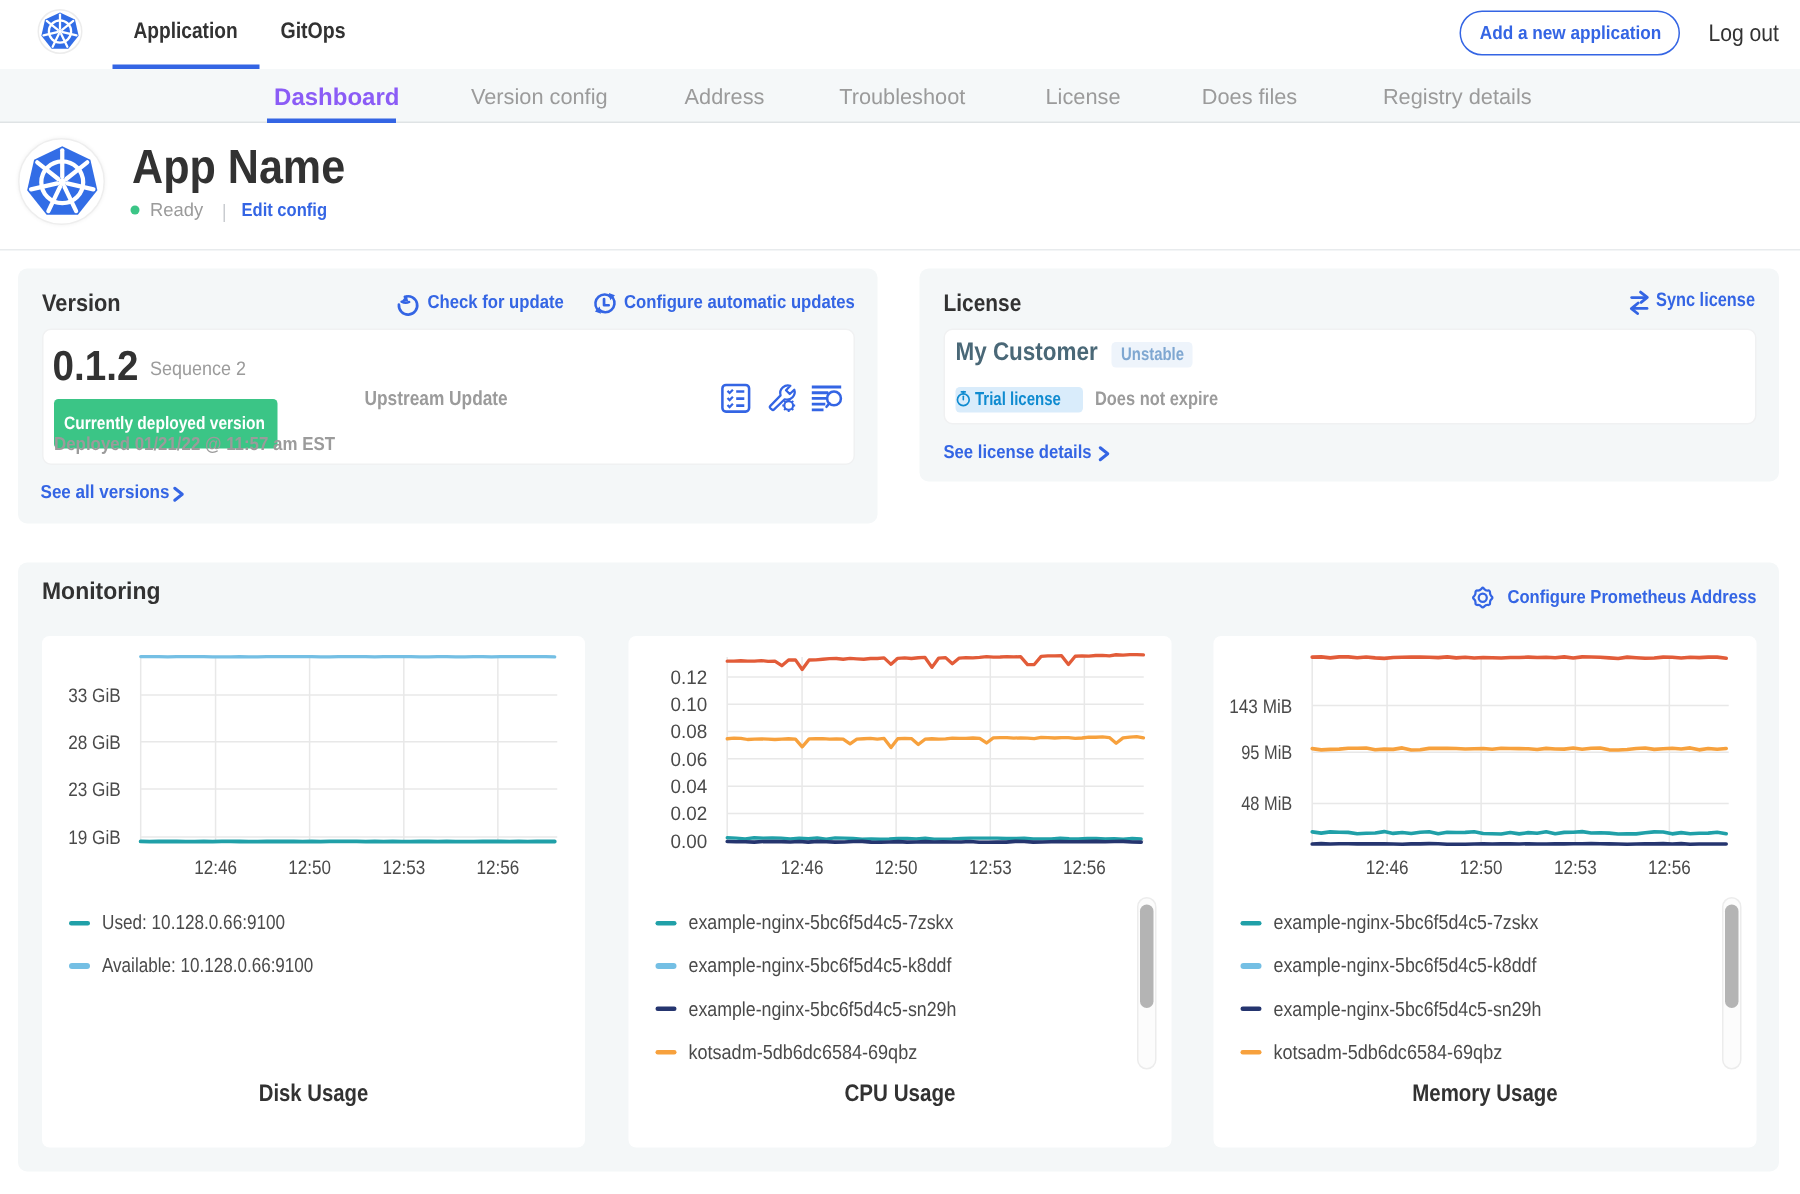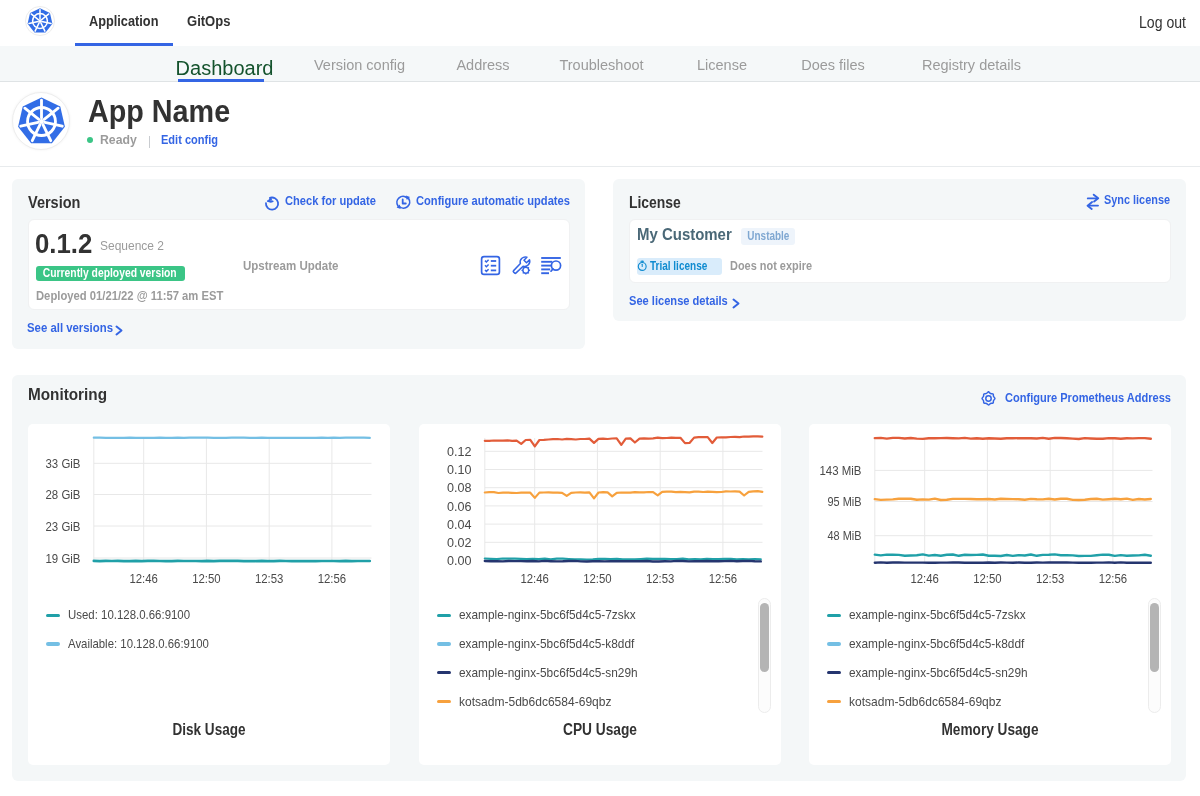--- a/index.html
+++ b/index.html
@@ -18,24 +18,27 @@
         <line x1="13.79" y1="14.64" x2="17.91" y2="23.19" stroke="#fff" stroke-width="1.51" stroke-linecap="round"></line>
         <line x1="12.21" y1="14.64" x2="8.09" y2="23.19" stroke="#fff" stroke-width="1.51" stroke-linecap="round"></line>
         <line x1="11.23" y1="13.40" x2="1.97" y2="15.52" stroke="#fff" stroke-width="1.51" stroke-linecap="round"></line>
         <line x1="11.58" y1="11.87" x2="4.16" y2="5.95" stroke="#fff" stroke-width="1.51" stroke-linecap="round"></line>
         <circle cx="13.0" cy="13.0" r="1.30" fill="#fff"></circle>
       </svg>
     </div>
 <div class="abs" style="left:88.8px;top:13.4px;font-size:15px;font-weight:700;color:#323232;line-height:1;transform-origin:0 0;transform:scaleX(0.85);">Application</div>
 <div class="abs" style="left:75px;top:43px;width:98px;height:3px;background:#3465e4"></div>
 <div class="abs" style="left:187.4px;top:13.4px;font-size:15px;font-weight:700;color:#323232;line-height:1;transform-origin:0 0;transform:scaleX(0.868);">GitOps</div>
+<div class="abs" style="left:973px;top:7px;width:147px;height:30px;border:1px solid #3465e4;border-radius:15px;display:flex;align-items:center;justify-content:center">
+      <span style="font-size:12.5px;font-weight:700;color:#3465e4;transform:scaleX(0.917)">Add a new application</span>
+    </div>
 <div class="abs" style="left:1139px;top:15.0px;font-size:16px;font-weight:400;color:#323232;line-height:1;transform-origin:0 0;transform:scaleX(0.88);">Log out</div>
 <div class="abs" style="left:0;top:46px;width:1200px;height:36px;background:#f5f8f9;border-bottom:1px solid #dfe3e5"></div>
 <div class="abs" style="left:178px;top:79px;width:86px;height:3px;background:#3465e4"></div>
-<div class="abs" style="left:224.5px;top:58.2px;transform:translateX(-50%);font-size:20px;font-weight:400;color:#14532d;line-height:1">Dashboard</div>
+<div class="abs" style="left:224.5px;top:58.2px;transform:translateX(-50%);font-size:16px;font-weight:700;color:#8b5cf6;line-height:1">Dashboard</div>
 <div class="abs" style="left:359.5px;top:58.2px;transform:translateX(-50%);font-size:14.5px;font-weight:400;color:#9b9b9b;line-height:1">Version config</div>
 <div class="abs" style="left:483px;top:58.2px;transform:translateX(-50%);font-size:14.5px;font-weight:400;color:#9b9b9b;line-height:1">Address</div>
 <div class="abs" style="left:601.5px;top:58.2px;transform:translateX(-50%);font-size:14.5px;font-weight:400;color:#9b9b9b;line-height:1">Troubleshoot</div>
 <div class="abs" style="left:722px;top:58.2px;transform:translateX(-50%);font-size:14.5px;font-weight:400;color:#9b9b9b;line-height:1">License</div>
 <div class="abs" style="left:833px;top:58.2px;transform:translateX(-50%);font-size:14.5px;font-weight:400;color:#9b9b9b;line-height:1">Does files</div>
 <div class="abs" style="left:971.5px;top:58.2px;transform:translateX(-50%);font-size:14.5px;font-weight:400;color:#9b9b9b;line-height:1">Registry details</div>
 <div class="abs" style="left:0;top:82px;width:1200px;height:85px;background:#fff;border-bottom:1px solid #e8ebed"></div>
 <div class="abs" style="left:12px;top:92px;width:58px;height:58px;border-radius:50%;background:#fff;border:1px solid #eee;box-shadow:0 0 3px rgba(0,0,0,.06);display:flex;align-items:center;justify-content:center">
       <svg width="49" height="49" viewBox="0 0 49 49">
         <polygon points="24.50,0.49 43.27,9.53 47.91,29.84 34.92,46.13 14.08,46.13 1.09,29.84 5.73,9.53" fill="#326de6"></polygon>
@@ -45,21 +48,21 @@
         <line x1="27.84" y1="25.26" x2="45.28" y2="29.24" stroke="#fff" stroke-width="2.84" stroke-linecap="round"></line>
         <line x1="25.99" y1="27.59" x2="33.75" y2="43.70" stroke="#fff" stroke-width="2.84" stroke-linecap="round"></line>
         <line x1="23.01" y1="27.59" x2="15.25" y2="43.70" stroke="#fff" stroke-width="2.84" stroke-linecap="round"></line>
         <line x1="21.16" y1="25.26" x2="3.72" y2="29.24" stroke="#fff" stroke-width="2.84" stroke-linecap="round"></line>
         <line x1="21.82" y1="22.36" x2="7.84" y2="11.21" stroke="#fff" stroke-width="2.84" stroke-linecap="round"></line>
         <circle cx="24.5" cy="24.5" r="2.45" fill="#fff"></circle>
       </svg>
     </div>
 <div class="abs" style="left:88px;top:95.0px;font-size:32px;font-weight:700;color:#323232;line-height:1;transform-origin:0 0;transform:scaleX(0.898);">App Name</div>
 <div class="abs" style="left:87px;top:137px;width:6px;height:6px;border-radius:50%;background:#3bc586"></div>
-<div class="abs" style="left:100px;top:133.9px;font-size:12.5px;font-weight:700;color:#9b9b9b;line-height:1;transform-origin:0 0;transform:scaleX(0.98);">Ready</div>
+<div class="abs" style="left:100px;top:133.9px;font-size:12.5px;font-weight:400;color:#9b9b9b;line-height:1;transform-origin:0 0;transform:scaleX(0.98);">Ready</div>
 <div class="abs" style="left:148.5px;top:136px;width:1px;height:11.5px;background:#c9ccd0"></div>
 <div class="abs" style="left:160.5px;top:133.9px;font-size:12.5px;font-weight:700;color:#3465e4;line-height:1;transform-origin:0 0;transform:scaleX(0.883);">Edit config</div>
 <div class="abs" style="left:12px;top:179px;width:573px;height:170px;background:#f4f7f8;border-radius:6px"></div>
 <div class="abs" style="left:28px;top:195.0px;font-size:16px;font-weight:700;color:#323232;line-height:1;transform-origin:0 0;transform:scaleX(0.907);">Version</div>
 <div class="abs" style="left:264px;top:194.5px"><svg width="16" height="16" viewBox="0 0 16 16">
         <path d="M5.9 2.9 A 6.1 6.1 0 1 1 1.95 8.1" fill="none" stroke="#3465e4" stroke-width="1.8" stroke-linecap="round"></path>
         <path d="M3.1 6.6 L7.1 1.6 L8.1 5.6 Z" fill="#3465e4"></path>
         <path d="M3.7 6.1 C 5.5 7.0, 7.3 7.0, 8.8 6.3" fill="none" stroke="#3465e4" stroke-width="1.6" stroke-linecap="round"></path>
       </svg></div>
 <div class="abs" style="left:285px;top:195.0px;font-size:12.5px;font-weight:700;color:#3465e4;line-height:1;transform-origin:0 0;transform:scaleX(0.89);">Check for update</div>
@@ -67,21 +70,21 @@
         <path d="M3.0 11.9 A 6.1 6.1 0 0 1 12.2 4.0" fill="none" stroke="#3465e4" stroke-width="1.7" stroke-linecap="round"></path>
         <path d="M10.9 1.4 L15.0 2.9 L11.8 6.1 Z" fill="#3465e4"></path>
         <path d="M13.6 4.6 A 6.1 6.1 0 0 1 4.4 12.5" fill="none" stroke="#3465e4" stroke-width="1.7" stroke-linecap="round"></path>
         <path d="M5.7 15.1 L1.6 13.6 L4.8 10.4 Z" fill="#3465e4"></path>
         <path d="M7.7 5.4 L7.7 9.5 L10.8 9.5" fill="none" stroke="#3465e4" stroke-width="1.8" stroke-linecap="round" stroke-linejoin="round"></path>
       </svg></div>
 <div class="abs" style="left:416px;top:195.0px;font-size:12.5px;font-weight:700;color:#3465e4;line-height:1;transform-origin:0 0;transform:scaleX(0.89);">Configure automatic updates</div>
 <div class="abs" style="left:28px;top:219px;width:542px;height:91px;background:#fff;border:1px solid #f0f1f2;border-radius:6px"></div>
 <div class="abs" style="left:35px;top:230.4px;font-size:28px;font-weight:700;color:#323232;line-height:1;transform-origin:0 0;transform:scaleX(0.92);">0.1.2</div>
 <div class="abs" style="left:100px;top:238.7px;font-size:13px;font-weight:400;color:#9b9b9b;line-height:1;transform-origin:0 0;transform:scaleX(0.922);">Sequence 2</div>
-<div class="abs" style="left:35.5px;top:265.5px;width:149px;height:15px;background:#3bc586;border-radius:3px;display:flex;align-items:center;justify-content:center">
+<div class="abs" style="left:35.5px;top:265.5px;width:149px;height:33px;background:#3bc586;border-radius:3px;display:flex;align-items:center;justify-content:center">
       <span style="font-size:12px;font-weight:700;color:#fff;transform:scaleX(0.862)">Currently deployed version</span>
     </div>
 <div class="abs" style="left:35.5px;top:289.8px;font-size:12.5px;font-weight:700;color:#9b9b9b;line-height:1;transform-origin:0 0;transform:scaleX(0.9);">Deployed 01/21/22 @ 11:57 am EST</div>
 <div class="abs" style="left:243.3px;top:259.3px;font-size:13.5px;font-weight:700;color:#9b9b9b;line-height:1;transform-origin:0 0;transform:scaleX(0.854);">Upstream Update</div>
 <div class="abs" style="left:480px;top:255px"><svg width="21" height="21" viewBox="0 0 21 21">
         <rect x="1.6" y="1.6" width="17.8" height="17.8" rx="2.4" fill="none" stroke="#3465e4" stroke-width="1.7"></rect>
         <path d="M5 5.6 L6.4 7 L8.6 4.8" fill="none" stroke="#3465e4" stroke-width="1.5"></path>
         <path d="M5 10.3 L6.4 11.7 L8.6 9.5" fill="none" stroke="#3465e4" stroke-width="1.5"></path>
         <path d="M5 15 L6.4 16.4 L8.6 14.2" fill="none" stroke="#3465e4" stroke-width="1.5"></path>
         <line x1="10.8" y1="6" x2="16.2" y2="6" stroke="#3465e4" stroke-width="1.8"></line>

